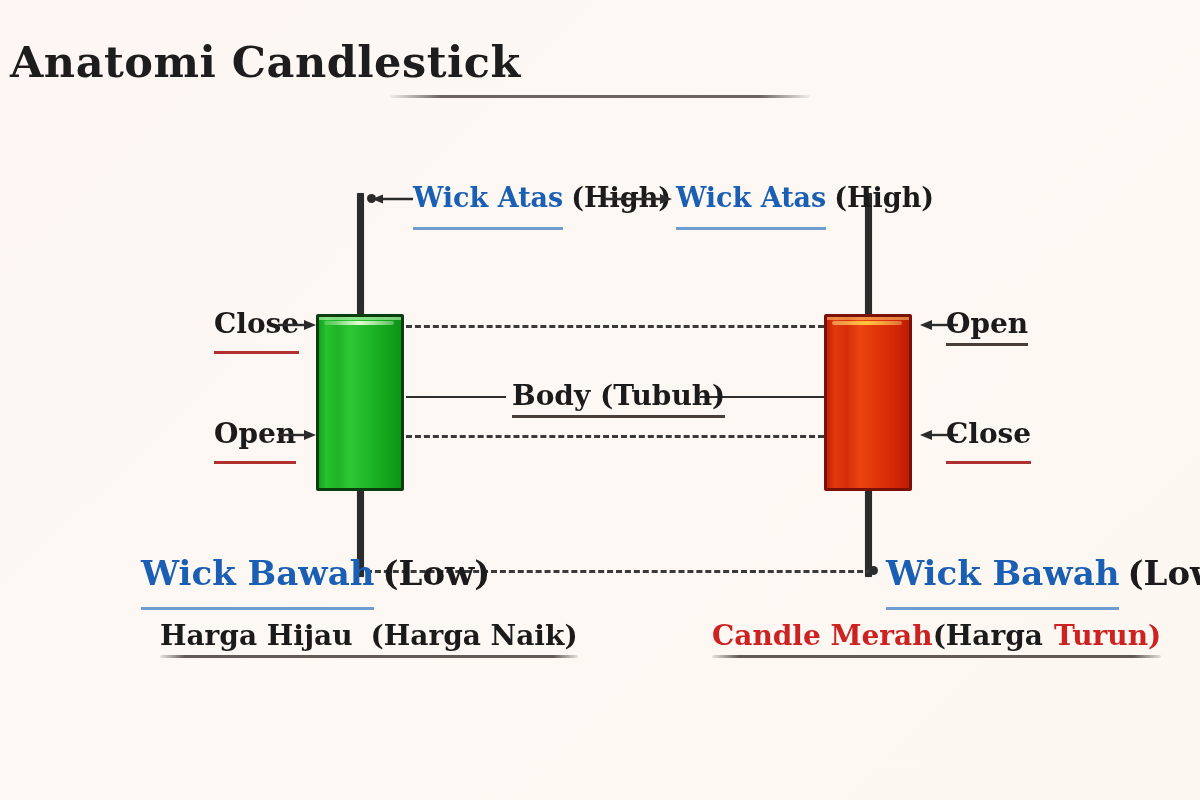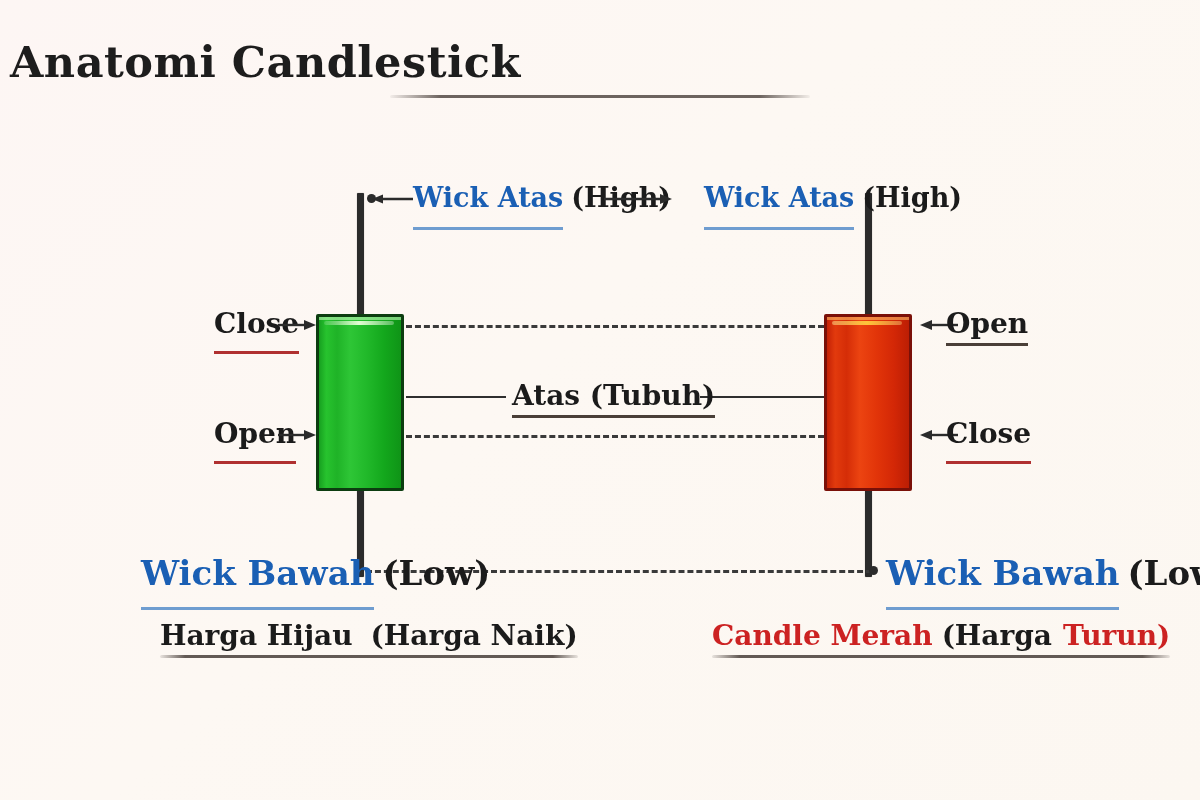--- a/index.html
+++ b/index.html
@@ -169,32 +169,32 @@
 
   <div class="abs lbl wick-label" style="left:413px; top:184px;">
     <span class="blue u-blue">Wick Atas</span><span class="black" style="margin-left:8px;">(High)</span>
   </div>
 
   <svg class="abs arrow-svg" style="left:604px; top:190px;" width="68" height="18" viewBox="0 0 68 18">
     <line x1="0" y1="9" x2="58" y2="9" stroke="#2b2b2b" stroke-width="2.4"></line>
     <polygon points="68,9 56,4 56,14" fill="#2b2b2b"></polygon>
   </svg>
 
-  <div class="abs lbl wick-label" style="left:704px; top:184px;">
+  <div class="abs lbl wick-label" style="left:676px; top:184px;">
     <span class="blue u-blue">Wick Atas</span><span class="black" style="margin-left:8px;">(High)</span>
   </div>
 
   <div class="abs dash-line" style="left:406px; top:325px; width:418px;"></div>
 
   <div class="abs dash-line" style="left:406px; top:435px; width:418px;"></div>
 
   <div class="abs solid-line" style="left:406px; top:396px; width:100px;"></div>
   <div class="abs solid-line" style="left:700px; top:396px; width:124px;"></div>
   <div class="abs lbl body-label" style="left:512px; top:382px;">
-    <span class="black u-dark">Atas (Tubuh)</span>
+    <span class="black u-dark">Body (Tubuh)</span>
   </div>
 
   <div class="abs lbl oc-label" style="left:214px; top:310px;">
     <span class="black u-red">Close</span>
   </div>
   <svg class="abs arrow-svg" style="left:278px; top:316px;" width="38" height="18" viewBox="0 0 38 18">
     <line x1="0" y1="9" x2="28" y2="9" stroke="#2b2b2b" stroke-width="2.4"></line>
     <polygon points="38,9 26,4 26,14" fill="#2b2b2b"></polygon>
   </svg>
 
@@ -235,18 +235,18 @@
 
   <div class="abs" style="left:160px; top:622px;">
     <div class="lbl caption" style="display:inline-block;">
       <span class="black">Harga Hijau</span><span class="black" style="margin-left:18px;">(Harga Naik)</span>
       <div class="cap-underline"></div>
     </div>
   </div>
 
   <div class="abs" style="left:712px; top:622px;">
     <div class="lbl caption" style="display:inline-block;">
-      <span class="red">Candle Merah</span><span class="black" style="margin-left:9px;text-align:center;">(Harga</span><span class="red" style="margin-left:11px;">Turun)</span>
+      <span class="red">Candle Merah</span><span class="black" style="text-align:center;">(Harga</span><span class="red" style="margin-left:11px;">Turun)</span>
       <div class="cap-underline"></div>
     </div>
   </div>
 
 </div>
 
 </body></html>

